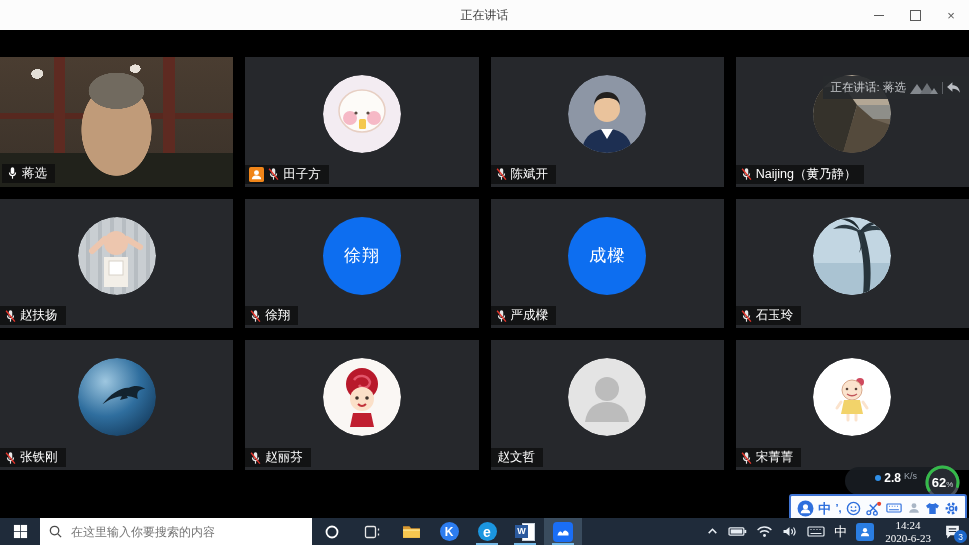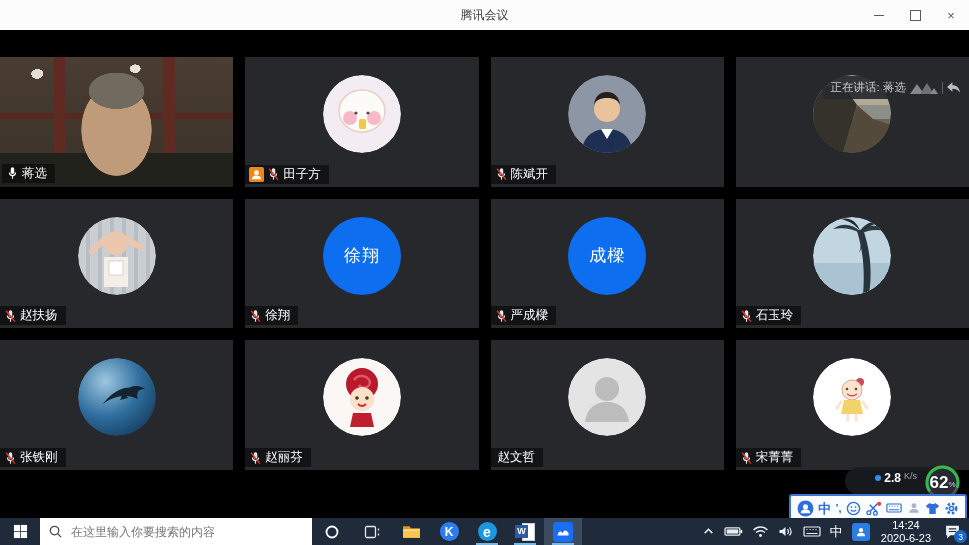--- a/index.html
+++ b/index.html
@@ -50,21 +50,21 @@
   
   .perfbg{position:absolute;top:437px;right:12px;width:112px;height:28px;border-radius:14px;
     background:rgba(24,28,34,.92);}
   .net{position:absolute;top:441px;right:52px;display:flex;align-items:flex-start;gap:3px;color:#fff;}
   .net .dot{width:6px;height:6px;border-radius:50%;background:#2f8fe8;align-self:center;}
   .net b{font-size:12px;}
   .net i{font-style:normal;font-size:9px;color:#9aa3ad;}
   .gauge{position:absolute;top:434px;right:8px;width:37px;height:37px;}
   .gauge svg{position:absolute;inset:0;}
   .gauge .pct{position:absolute;inset:0;display:flex;align-items:center;justify-content:center;color:#fff;}
-  .gauge .pct b{font-size:17px;font-weight:bold;}
+  .gauge .pct b{font-size:13px;font-weight:bold;}
   .gauge .pct i{font-style:normal;font-size:8px;color:#cfd4d9;margin-top:4px;}
   
   .ime{position:absolute;top:464px;right:2px;width:162px;height:24px;background:#fafcff;
     border:2px solid #3f74d4;border-radius:3px;display:flex;align-items:center;
     justify-content:space-between;padding:0 6px;}
   .ime .zh{color:#2e6fdd;font-size:13px;font-weight:bold;line-height:1;}
   .ime .punct{color:#2e6fdd;font-size:11px;font-weight:bold;line-height:1;}
   .ime svg{display:block;}
   
   .taskbar{position:absolute;left:0;right:0;bottom:0;height:27px;background:#1f2b3a;
@@ -80,30 +80,30 @@
     color:#fff;font-weight:bold;font-size:12px;}
   .k-ic{background:#2d7df0;}
   .e-ic{background:#1b96e0;font-size:14px;}
   .word-ic{position:relative;width:20px;height:18px;}
   .word-ic .page{position:absolute;right:0;top:0;width:11px;height:16px;background:#fff;border:1px solid #c9d2dc;}
   .word-ic b{position:absolute;left:0;top:2px;width:13px;height:13px;background:#2b5a9e;color:#fff;
     font-size:9px;display:grid;place-items:center;}
   .tray{margin-left:auto;display:flex;align-items:center;gap:9px;padding-right:7px;}
   .tray .zh{font-size:13px;color:#fff;}
   .ime-sq{width:18px;height:18px;border-radius:3px;background:#2a7de1;display:grid;place-items:center;}
-  .clock{text-align:center;font-size:11px;line-height:12.5px;color:#fff;margin:0 2px;}
+  .clock{text-align:center;font-size:11px;line-height:12.5px;color:#fff;margin:0 2px;font-family:Liberation Serif, serif;}
   .notif{position:relative;display:grid;place-items:center;width:20px;}
   .badge{position:absolute;right:-5px;bottom:-3px;width:13px;height:13px;border-radius:50%;
     background:#1b66c9;color:#fff;font-size:8.5px;display:grid;place-items:center;}
 </style>
 </head>
 <body>
 
 <div class="titlebar">
-  <div class="tb-title">腾讯会议</div>
+  <div class="tb-title">正在讲话</div>
   <div class="win-controls">
     <div class="win-btn">
         <span class="ic-min"></span>
       </div>
     <div class="win-btn">
         <span class="ic-max"></span>
       </div>
     <div class="win-btn">
         <span>×</span>
       </div>
@@ -190,20 +190,29 @@
               </clipPath>
             </defs>
             <g clip-path="url(#c2)">
               <rect width="78" height="40" fill="#b3a795"></rect>
               <rect y="30" width="78" height="20" fill="#8e8e89"></rect>
               <rect y="44" width="78" height="34" fill="#6e6354"></rect>
               <path d="M0 78 L0 14 L30 10 L44 30 L30 78 Z" fill="#35322b"></path>
               <path d="M30 78 L44 30 L60 44 L78 50 L78 78 Z" fill="#544a3c"></path>
             </g>
           </svg>
+      </div>
+      <div class="nametag">
+        <svg class="mic" viewBox="0 0 14 16">
+            <rect x="5" y="1.5" width="4" height="7.5" rx="2" fill="#e8e8e8"></rect>
+            <path d="M3.5 7.5a3.5 3.5 0 0 0 7 0" fill="none" stroke="#e8e8e8" stroke-width="1.3"></path>
+            <line x1="7" y1="11.5" x2="7" y2="14.5" stroke="#e8e8e8" stroke-width="1.3"></line>
+            <line x1="2" y1="2" x2="12" y2="14.5" stroke="#e5352b" stroke-width="1.6"></line>
+          </svg>
+        <span>Naijing（黄乃静）</span>
       </div>
     </div>
 
     <div class="tile">
       <div class="avatar">
         <svg width="78" height="78" viewBox="0 0 78 78">
             <defs>
               <clipPath id="c3">
                 <circle cx="39" cy="39" r="39"></circle>
               </clipPath>

